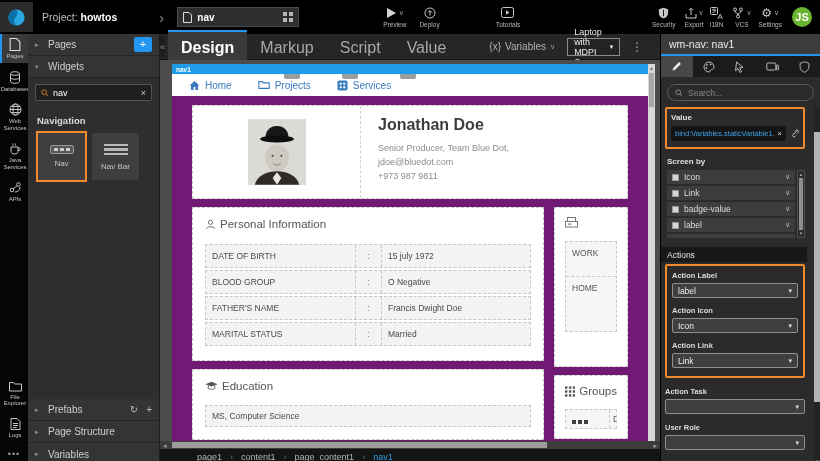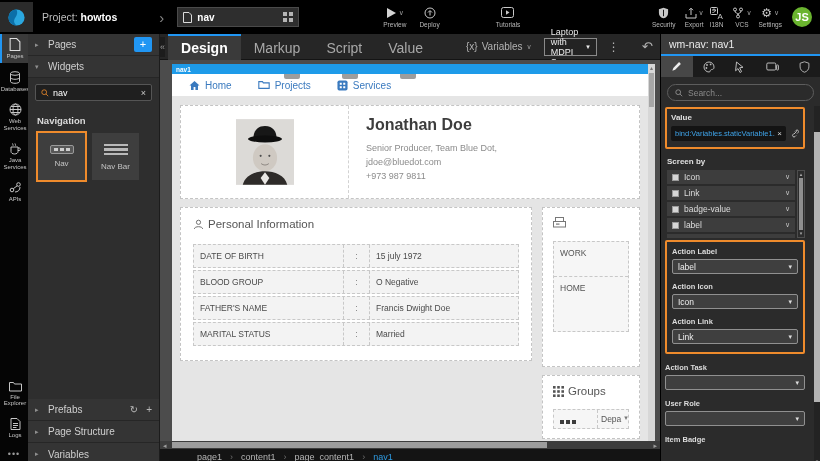--- a/index.html
+++ b/index.html
@@ -43,39 +43,39 @@
   .tile{width:47px;height:47px;background:#3e3e3e;display:flex;flex-direction:column;align-items:center;justify-content:center;gap:5px;color:#c3c3c3;font-size:8px;cursor:pointer}
   .tile.hl{outline:2px solid #ef8b2c}
   .navw-ic{width:24px;height:9px;border:1px solid #9a9a9a;border-radius:2px;background:#585858;display:flex;align-items:center;justify-content:center;gap:2px;padding:0 2px}
   .navw-ic i{display:block;width:4px;height:3px;background:#cfcfcf}
   .bars i{display:block;width:24px;height:2.5px;background:#b9b9b9;margin:2px 0}
 
   
   .center{flex:1;display:flex;flex-direction:column;min-width:0}
   .toolbar{height:26px;background:#262626;border-bottom:1px solid #141414;display:flex;align-items:center;flex:none}
   .clps{width:13px;height:20px;background:#1c1c1c;color:#999;font-size:9px;display:flex;align-items:center;justify-content:center;margin:0 3px 0 0;cursor:pointer}
-  .etab{height:26px;padding:0 13px;font-size:14px;color:#a8a8a8;display:flex;align-items:center;border-top:2px solid transparent;cursor:pointer}
+  .etab{height:34px;padding:0 13px;font-size:16px;color:#a8a8a8;display:flex;align-items:center;border-top:2px solid transparent;cursor:pointer}
   .etab.active{background:#3a3a3a;color:#fff;border-top-color:#2196f3;font-weight:bold}
   .vars{margin-left:30px;display:flex;align-items:center;gap:4px;color:#b3b3b3;font-size:10px;cursor:pointer}
   .device{margin-left:12px;height:18px;border:1px solid #8a8a8a;background:#232323;color:#ececec;font-size:9px;display:flex;align-items:center;padding:0 6px;gap:7px;cursor:pointer}
   .tico{color:#b3b3b3;font-size:12px;margin-left:11px;cursor:pointer;line-height:1}
   .tsep{width:1px;height:15px;background:#4a4a4a;margin-left:11px}
 
   .canvas{flex:1;background:#4c4c4c;padding:4px 5px 0 12px;display:flex;min-height:0}
   .page{flex:1;background:#fff;overflow:hidden;position:relative;display:flex;flex-direction:column}
   .vscroll{width:7px;background:#d7d7d7;flex:none;display:flex;flex-direction:column;align-items:center}
   .vscroll .arr{color:#777;font-size:6px;line-height:8px}
   .vthumb{width:5px;height:34px;background:#a6a6a6;margin-top:1px}
 
   .selbar{height:10px;background:#1e9be9;color:#fff;font-size:6.5px;font-weight:bold;display:flex;align-items:center;padding-left:4px;flex:none}
   .handles{height:0;position:relative}
   .handle{position:absolute;top:0;width:16px;height:5px;background:#9d9d9d;border-radius:0 0 2px 2px}
   .pnav{height:22px;background:#fff;display:flex;align-items:center;gap:26px;padding-left:17px;flex:none}
   .pnav .navitem{display:flex;align-items:center;gap:5px;color:#3a7abf;font-size:10px;cursor:pointer}
-  .pbody{flex:1;background:#e5e5e5;padding:9px 8px 0}
+  .pbody{flex:1;background:#701a75;padding:9px 20px 0}
   .panel{background:#fff;border:1px dashed #c4c4c4}
   .profile{height:94px;display:flex;margin-bottom:8px}
   .photo-cell{width:168px;border-right:1px dashed #d2d2d2;display:flex;align-items:center;justify-content:center;flex:none}
   .pinfo{padding:10px 0 0 17px;min-width:0}
   .pname2{font-size:16px;font-weight:bold;color:#3d3d3d;margin-bottom:7px;white-space:nowrap}
   .pline{font-size:9px;color:#8b8b8b;line-height:14px;white-space:nowrap}
   .cols{display:flex;gap:10px}
   .leftcol{width:352px;flex:none}
   .rightcol{flex:1;min-width:0}
   .sect{padding:10px 12px 12px}
@@ -478,20 +478,30 @@
                       <span class="pcell pc-colon">:</span>
                       <span class="pcell pc-value">Francis Dwight Doe</span>
                     </div>
                     <div class="prow">
                       <span class="pcell pc-label">MARITAL STATUS</span>
                       <span class="pcell pc-colon">:</span>
                       <span class="pcell pc-value">Married</span>
                     </div>
                   </div>
                 </div>
+                <div class="panel sect" style="margin-top:8px">
+                  <div class="sect-h">
+                    <svg width="13" height="11" viewBox="0 0 14 11">
+                        <path d="M7 .5 L13.5 3 7 5.5 .5 3z" fill="#555"></path>
+                        <path d="M3.5 4.4 V7.6 c0 1.2 7 1.2 7 0 V4.4" fill="none" stroke="#555"></path>
+                      </svg>
+                    <span>Education</span>
+                  </div>
+                  <div class="edurow">MS, Computer Science</div>
+                </div>
               </div>
               <div class="rightcol">
                 <div class="panel contact">
                   <svg width="13" height="11" viewBox="0 0 13 11">
                       <rect x="2.5" y=".5" width="8" height="4" fill="none" stroke="#777"></rect>
                       <rect x=".5" y="4.5" width="12" height="5.5" fill="none" stroke="#777"></rect>
                       <rect x="3" y="6.5" width="3.5" height="1.2" fill="#777"></rect>
                     </svg>
                   <div class="cwrap">
                     <div class="crow work">WORK</div>
@@ -634,20 +644,21 @@
             <span class="obchev">∨</span>
           </div>
           <div class="obpartial"></div>
           <div class="obscroll">
             <span class="sarr">▴</span>
             <span class="obthumb"></span>
             <span class="sarr">▾</span>
           </div>
         </div>
 
+        <div class="actions-hdr">Actions</div>
         <div class="actions-group">
           <div class="fld">
             <div class="fld-label">Action Label</div>
             <div class="select">
               <span class="val">label</span>
               <span class="caret">▾</span>
             </div>
           </div>
           <div class="fld">
             <div class="fld-label">Action Icon</div>

